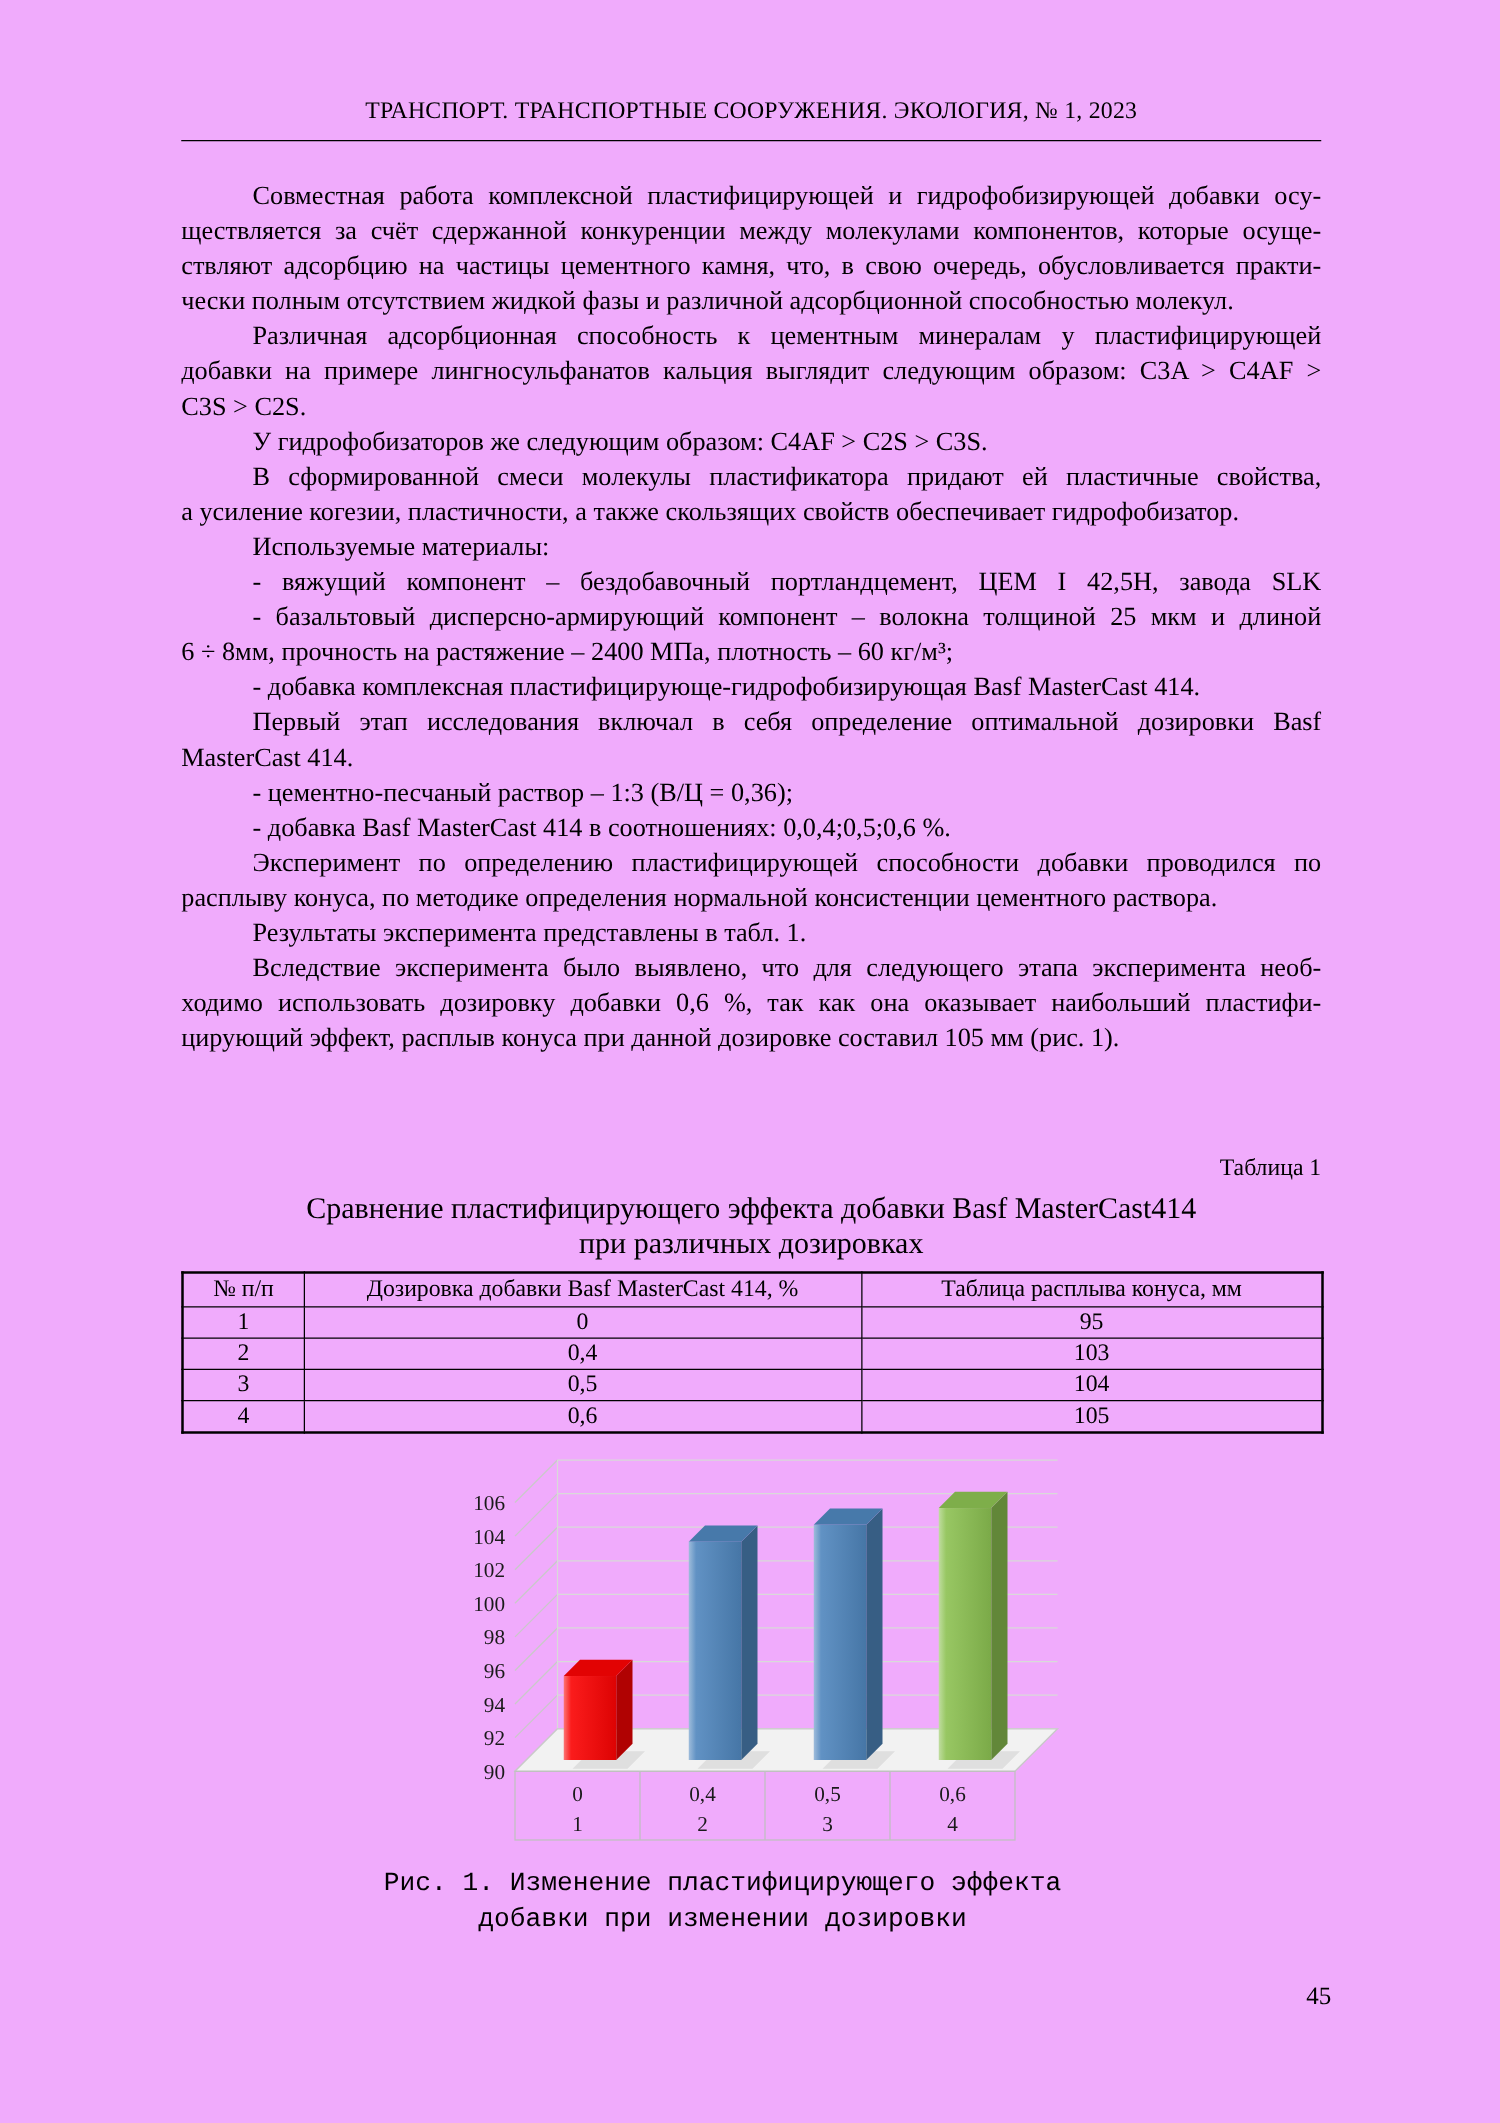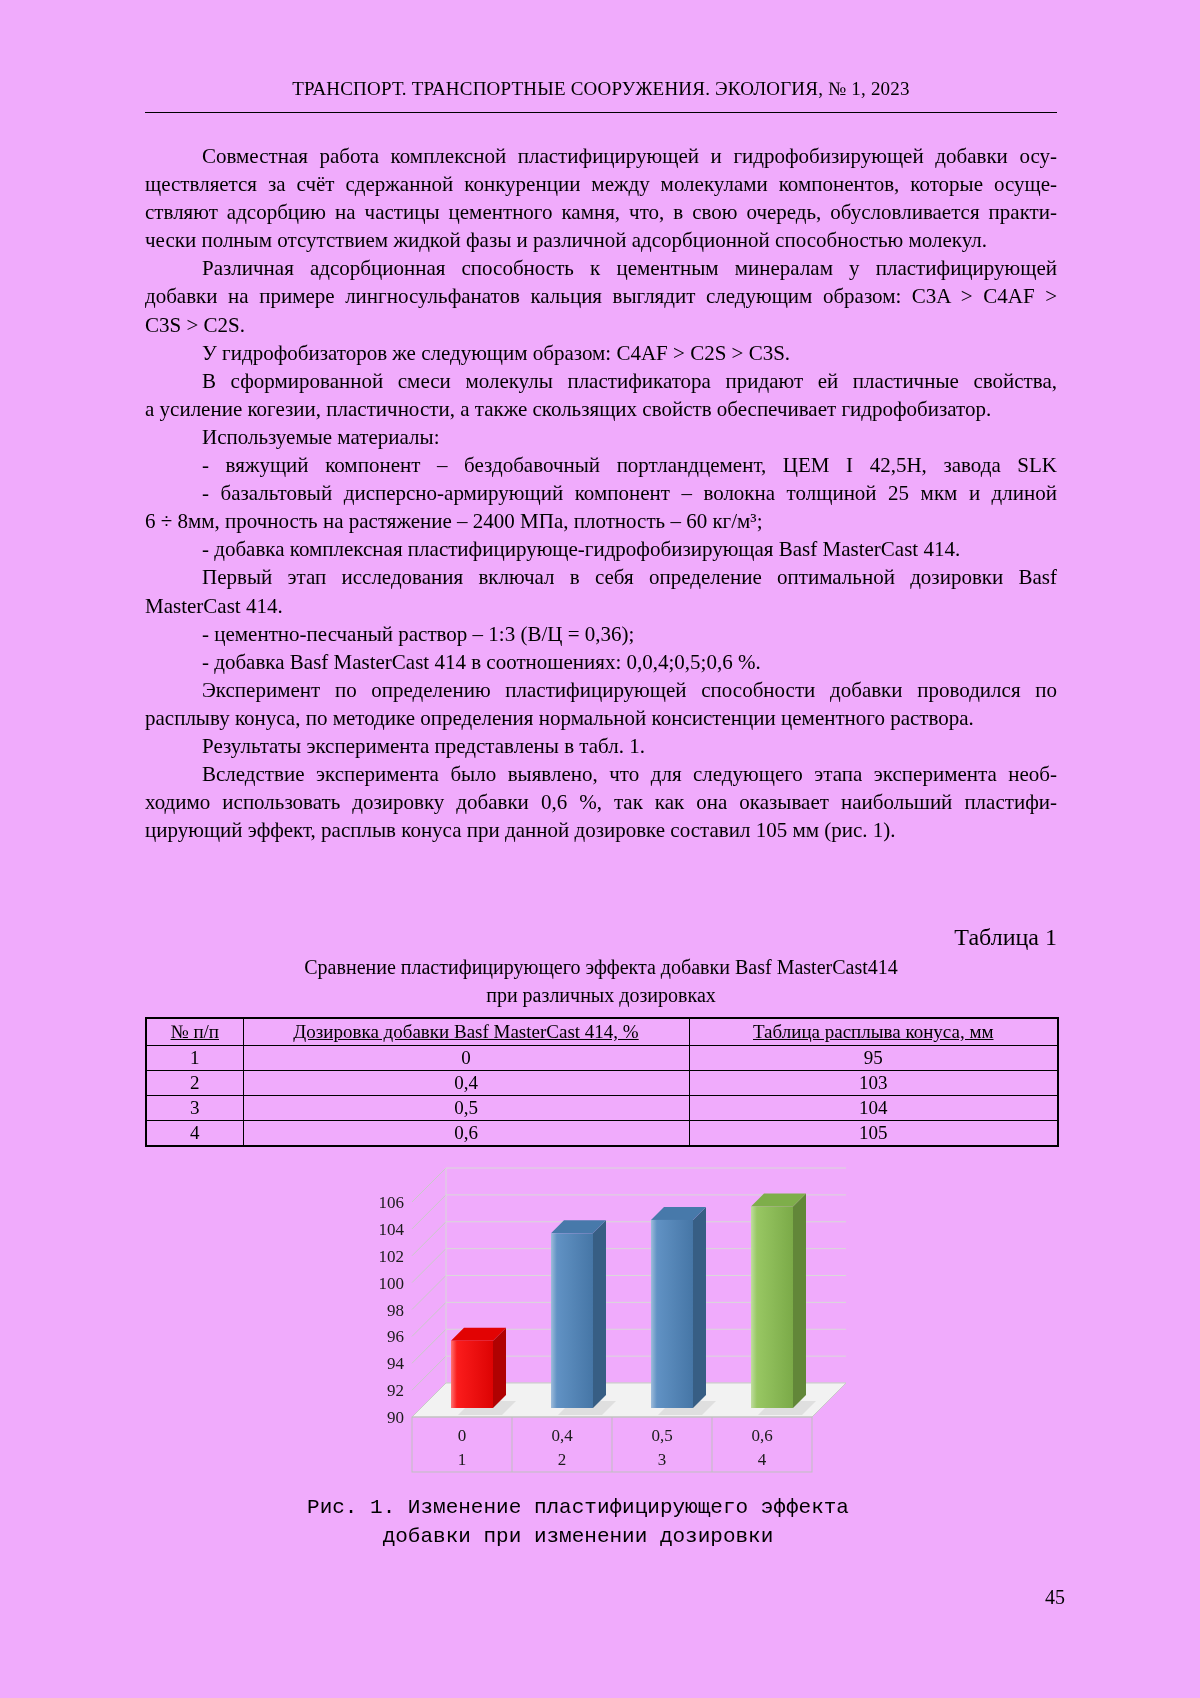--- a/index.html
+++ b/index.html
@@ -8,30 +8,30 @@
   .journal-header{position:absolute;left:145px;top:78px;width:912px;
         text-align:center;font-size:19px;letter-spacing:.2px;}
   .header-rule{position:absolute;left:145px;top:112px;width:912px;height:0;
         border-top:1.6px solid #000;}
   .body-text{position:absolute;left:145px;top:142px;width:912px;
         font-size:21px;line-height:28.1px;}
   .line{height:28.1px;overflow:hidden;white-space:normal;}
   .line.just{text-align:justify;text-align-last:justify;}
   .line.indent{text-indent:57px;}
   .table-label{position:absolute;left:145px;top:924px;width:912px;
-        text-align:right;font-size:24px;}
+        text-align:right;font-size:19px;}
   .table-title{position:absolute;left:145px;top:953px;width:912px;
-        text-align:center;font-size:20px;line-height:28px;}
+        text-align:center;font-size:24px;line-height:28px;}
   table.data-table{position:absolute;left:145px;top:1017px;width:912px;
         border-collapse:collapse;font-size:19px;border:2px solid #000;
         table-layout:fixed;}
   table.data-table th, table.data-table td{
         border:1px solid #000;text-align:center;font-weight:normal;
         padding:0;height:24px;line-height:24px;overflow:hidden;}
-  table.data-table th{height:26px;line-height:26px;text-decoration:underline;}
+  table.data-table th{height:26px;line-height:26px;}
   .chart-wrap{position:absolute;left:330px;top:1085px;width:520px;height:400px;}
   .figure-caption{position:absolute;left:150px;top:1493px;width:856px;
         text-align:center;font-size:21px;line-height:29px;font-family:Liberation Mono, monospace;}
   .page-number{position:absolute;left:145px;top:1586px;width:920px;
         text-align:right;font-size:20px;}
 </style>
 </head>
 <body>
 
 <div class="page">

